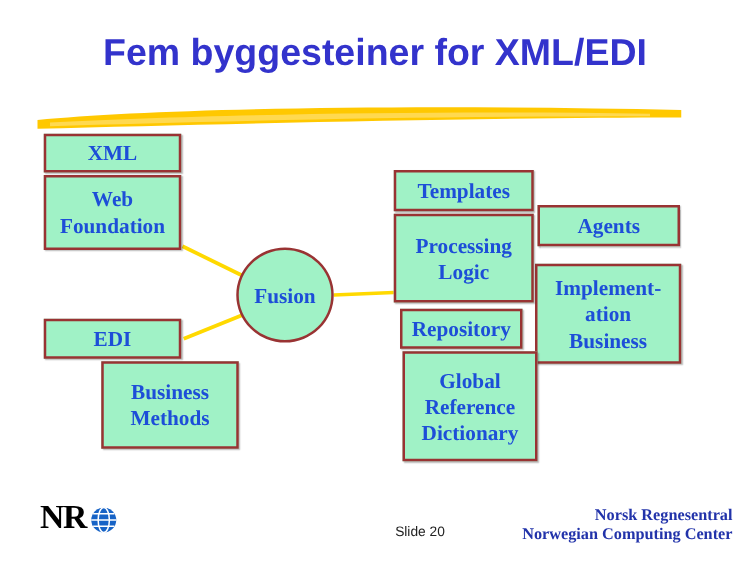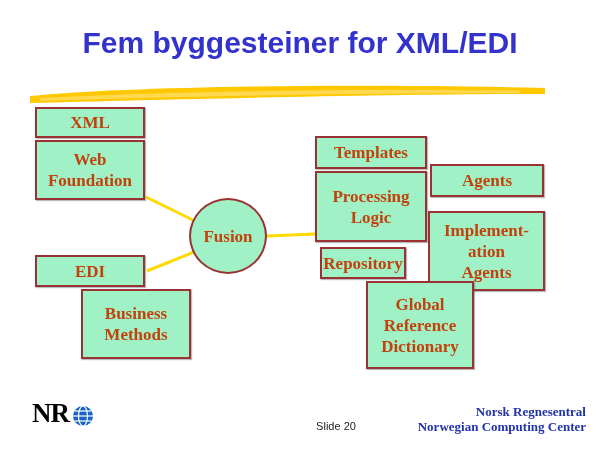--- a/index.html
+++ b/index.html
@@ -33,39 +33,39 @@
     background: #a0f2c6;
     border: 2px solid #993333;
     box-sizing: border-box;
     display: flex;
     align-items: center;
     justify-content: center;
     text-align: center;
     font-weight: bold;
     font-size: 17px;
     line-height: 21px;
-    color: #c2410c;
+    color: #1d4ed8;
     white-space: pre-line;
     box-shadow: 1px 1px 1px rgba(60,60,60,0.35);
   }
   .circle {
     border-radius: 50%;
     box-shadow: none;
   }
   .box-xml       { left: 35px;  top: 107px; width: 110px; height: 31px; }
   .box-webf      { left: 35px;  top: 140px; width: 110px; height: 60px; }
   .box-edi       { left: 35px;  top: 255px; width: 110px; height: 32px; }
   .box-busm      { left: 35px;  top: 289px; width: 110px; height: 70px; margin-left: 46px; }
   .circle-fusion { left: 189px; top: 198px; width: 78px;  height: 76px; }
   .box-agents    { left: 430px; top: 164px; width: 114px; height: 33px; }
   .box-implm     { left: 428px; top: 211px; width: 117px; height: 80px; }
   .box-templ     { left: 315px; top: 136px; width: 112px; height: 33px; }
   .box-proc      { left: 315px; top: 171px; width: 112px; height: 71px; }
-  .box-repo      { left: 320px; top: 247px; width: 86px; height: 32px; }
-  .box-glob      { left: 322px; top: 281px; width: 108px; height: 88px; margin-left: 44px; }
+  .box-repo      { left: 320px; top: 247px; width: 98px; height: 32px; }
+  .box-glob      { left: 322px; top: 281px; width: 108px; height: 88px; }
 
   .nr-logo {
     position: absolute;
     left: 32px;
     top: 398px;
     display: flex;
     align-items: center;
     font-family: "Liberation Serif", serif;
     font-weight: bold;
     font-size: 27px;
@@ -107,21 +107,21 @@
     <path d="M30 96 C 120 87, 320 83, 545 88 L 545 94 C 400 94, 180 99, 30 103 Z" fill="#ffc800"></path>
     <path d="M40 98 C 150 92, 350 88, 520 91 L 520 93 C 340 93, 160 97, 40 101 Z" fill="#ffdc5e" opacity="0.85"></path>
     <line x1="146" y1="197" x2="199" y2="223" stroke="#ffd900" stroke-width="3"></line>
     <line x1="147" y1="271" x2="199" y2="250" stroke="#ffd900" stroke-width="3"></line>
     <line x1="267" y1="236" x2="315" y2="234" stroke="#ffd900" stroke-width="3"></line>
   </svg>
 
   <div class="box box-agents">Agents</div>
   <div class="box box-implm">Implement-
 ation
-Agents</div>
+Business</div>
 
   <div class="box box-templ">Templates</div>
   <div class="box box-proc">Processing
 Logic</div>
   <div class="box box-repo">Repository</div>
   <div class="box box-glob">Global
 Reference
 Dictionary</div>
 
   <div class="box box-xml">XML</div>

